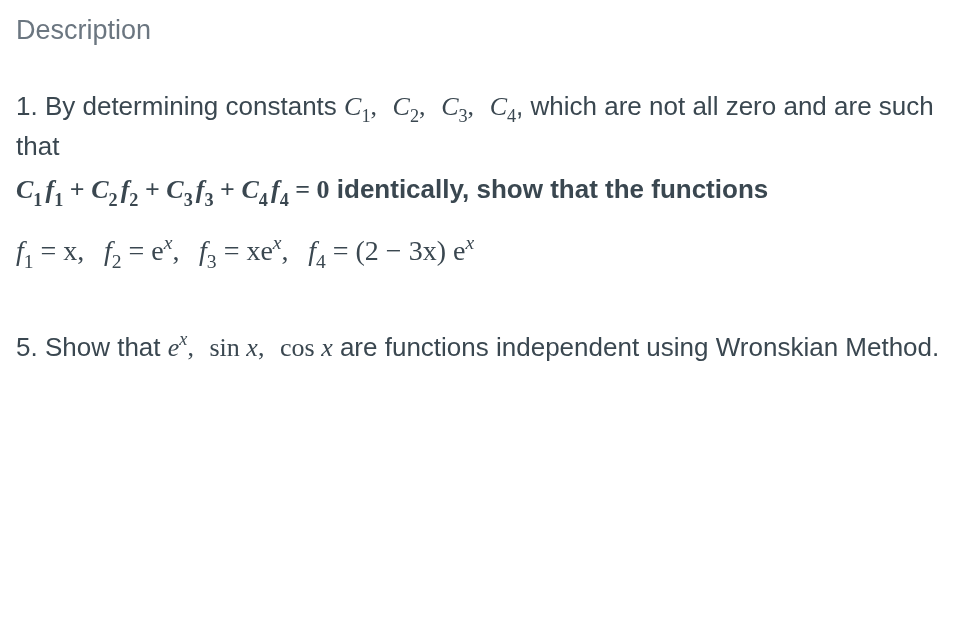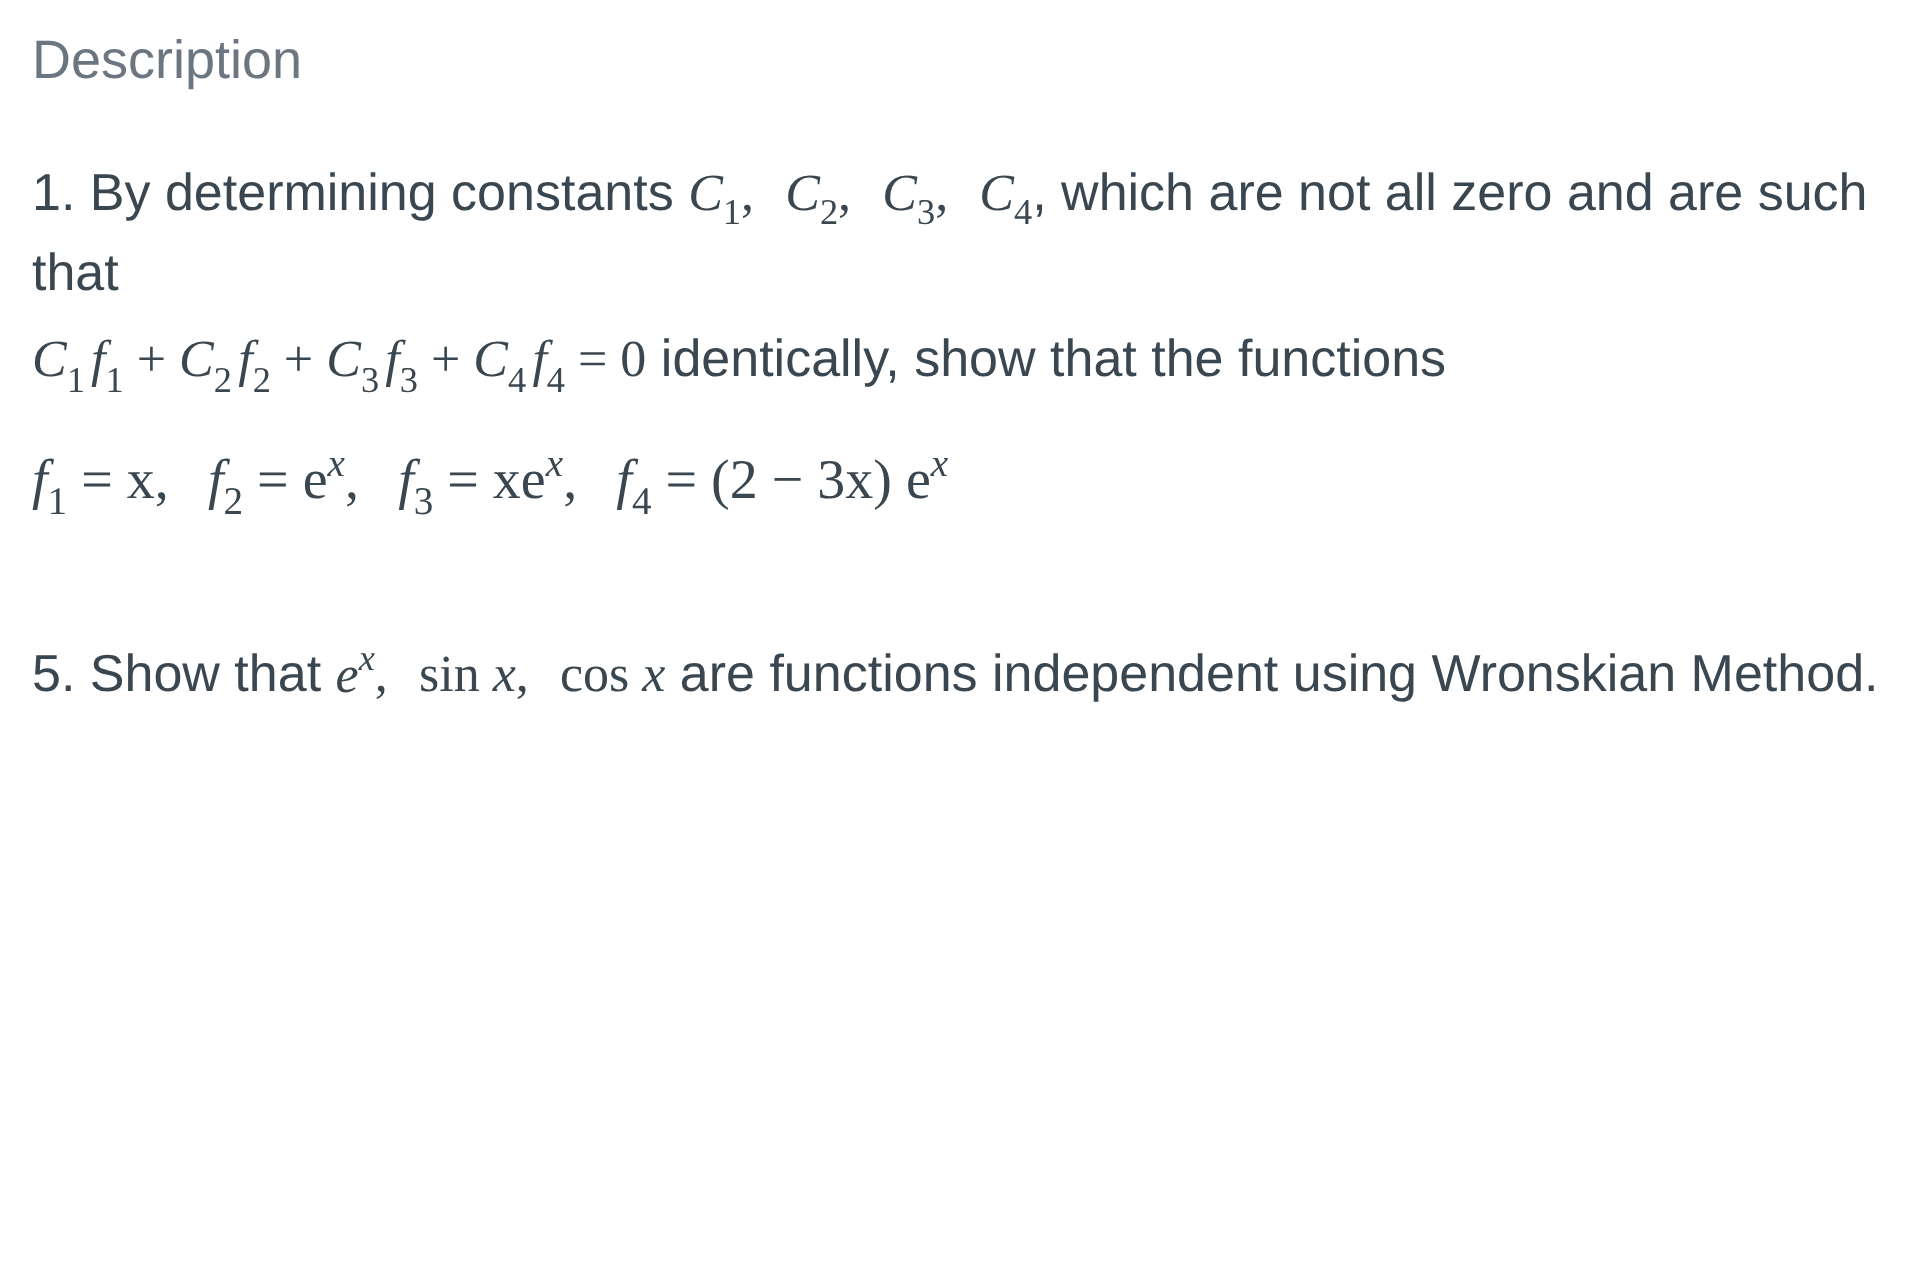--- a/index.html
+++ b/index.html
@@ -12,21 +12,21 @@
       background: #ffffff;
       padding: 12px 16px;
       width: 958px;
       color: #3a4750;
       font-size: 26px;
       line-height: 1.4;
     }
     .heading {
       color: #6b7680;
       font-size: 27px;
-      margin-bottom: 28px;
+      margin-bottom: 38px;
       font-weight: 400;
     }
     .problem {
       margin-bottom: 54px;
     }
     .para {
       margin-bottom: 6px;
     }
     .math {
       font-family: 'Times New Roman', Times, serif;
@@ -46,20 +46,21 @@
     .sup {
       font-size: 0.7em;
       vertical-align: super;
       position: relative;
       top: -0.05em;
       font-style: italic;
     }
     .eq-line {
       margin-top: 2px;
       margin-bottom: 2px;
+      font-weight: bold;
     }
     .fn-line {
       margin-top: 18px;
       margin-bottom: 20px;
       font-size: 28px;
     }
     .gap {
       display: inline-block;
       width: 0.35em;
     }

